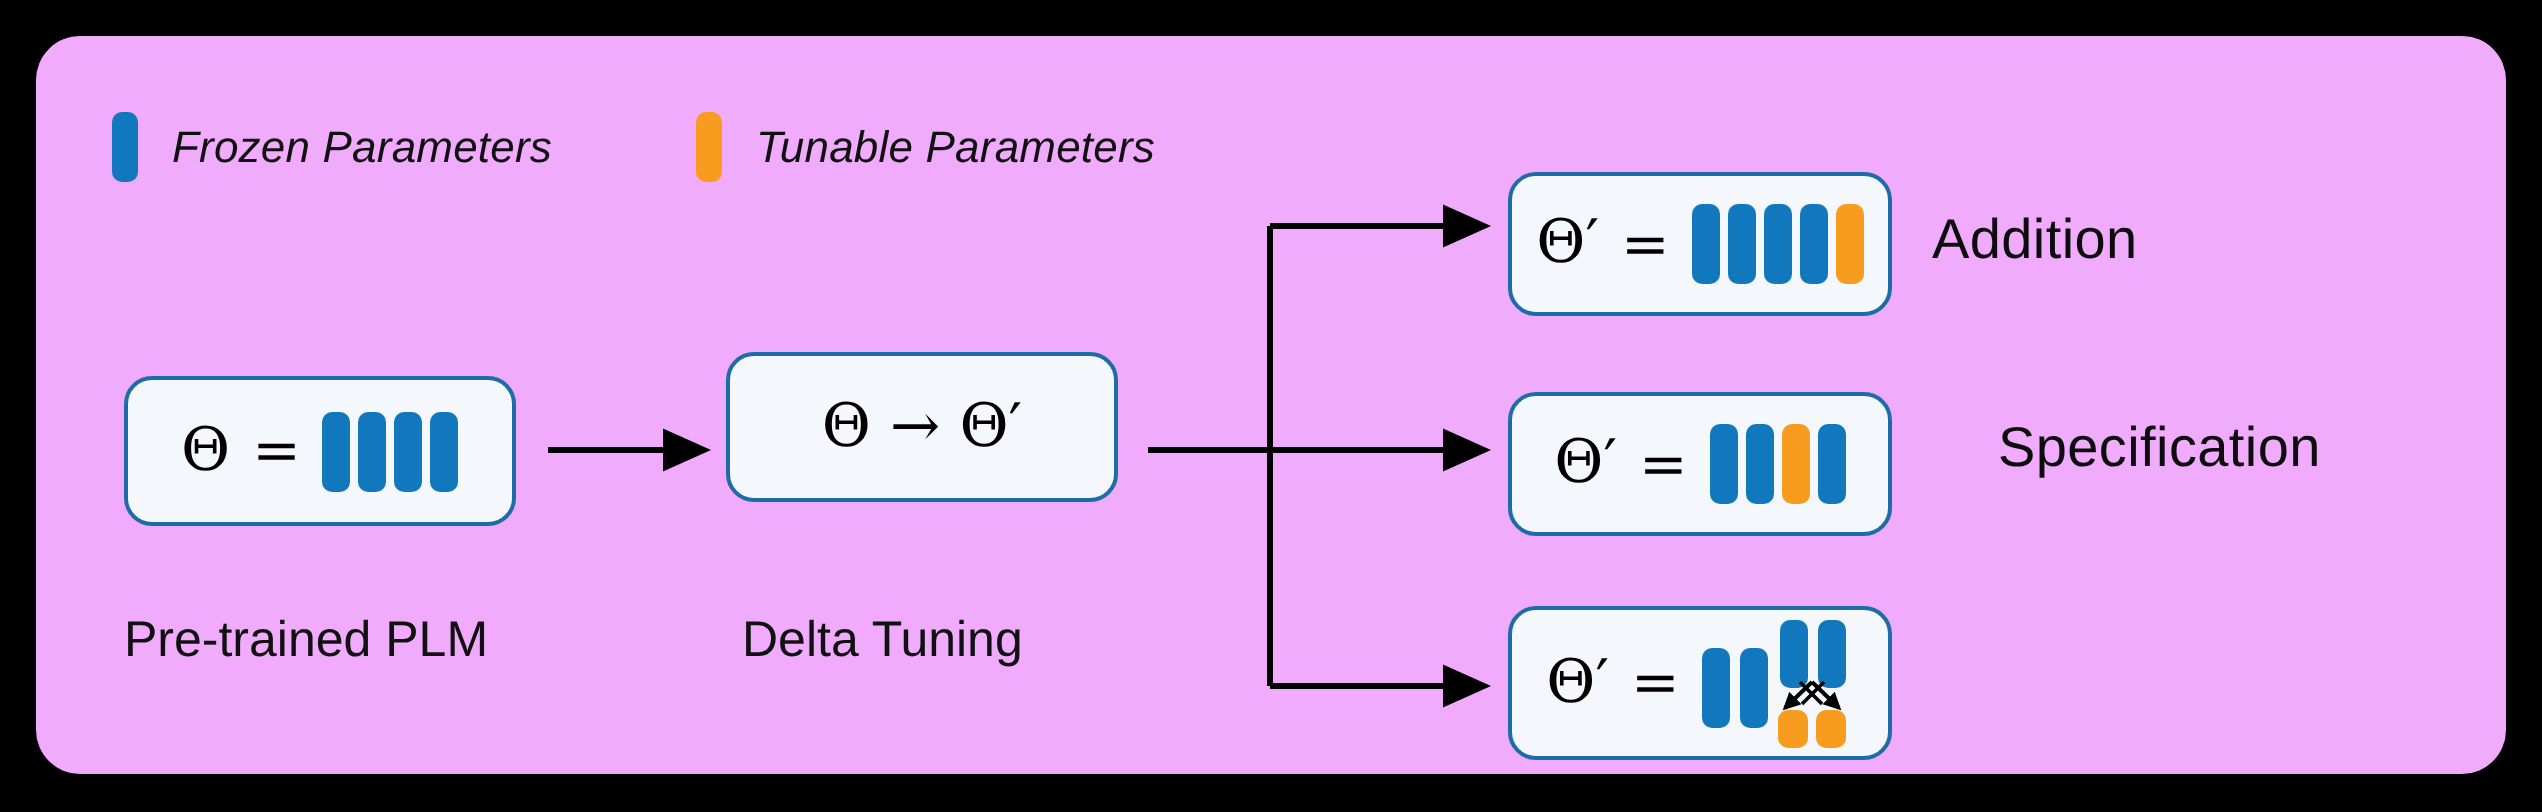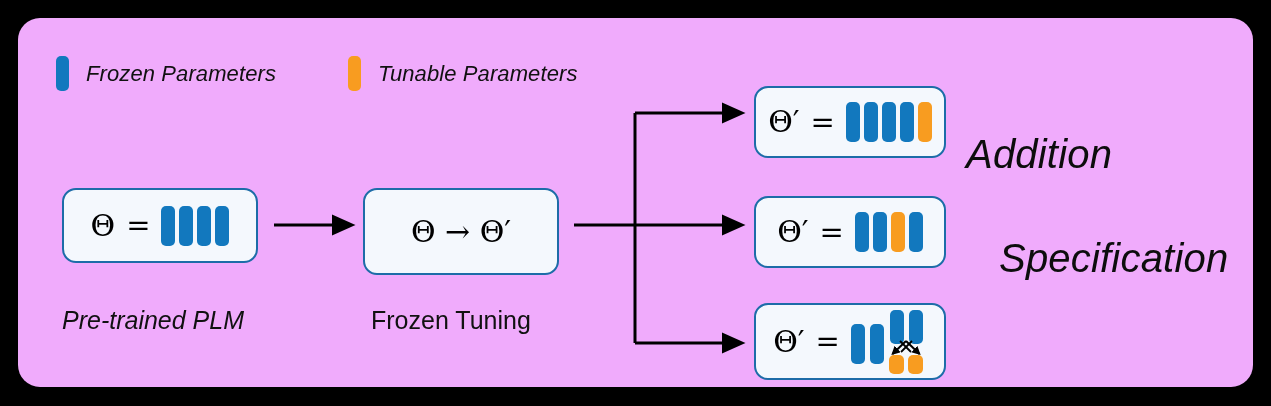--- a/index.html
+++ b/index.html
@@ -98,44 +98,42 @@
   .bar {
     width: 14px;
     height: 40px;
     border-radius: 5px;
     background: #1278be;
   }
   .bar.tunable { background: #f89c20; }
 
   
   #box-plm      { left: 44px;  top: 170px; width: 196px; height: 75px; }
-  #box-delta    { left: 345px; top: 170px; width: 196px; height: 87px; }
+  #box-delta    { left: 345px; top: 158px; width: 196px; height: 75px; }
   #box-addition { left: 736px; top: 68px;  width: 192px; height: 72px; }
   #box-spec     { left: 736px; top: 178px; width: 192px; height: 72px; }
   #box-reparam  { left: 736px; top: 285px; width: 192px; height: 77px; }
 
   
   .caption {
     position: absolute;
     font-size: 25px;
     color: #111111;
     white-space: nowrap;
   }
-  #caption-plm   { left: 44px;  top: 288px; font-style: italic; }
+  #caption-plm   { left: 44px;  top: 288px; }
   #caption-delta { left: 353px; top: 288px; }
 
   
   .method-label {
     position: absolute;
-    font-style: italic;
-    font-size: 40px;
+    font-size: 28px;
     color: #0d0d0d;
     white-space: nowrap;
     letter-spacing: 0.2px;
-    margin-top: 28px;
   }
   #label-addition { left: 948px; top: 86px; }
   #label-spec     { left: 981px; top: 190px; }
   #label-reparam  { left: 948px; top: 300px; }
 
   
   #connectors {
     position: absolute;
     left: 0;
     top: 0;
@@ -204,21 +202,21 @@
         </span>
       </div>
     </div>
     <div class="caption" id="caption-plm">Pre-trained PLM</div>
 
     <div class="eqbox" id="box-delta">
       <div class="eq-inner">
         <span class="theta">Θ → Θ′</span>
       </div>
     </div>
-    <div class="caption" id="caption-delta">Frozen Tuning</div>
+    <div class="caption" id="caption-delta">Delta Tuning</div>
 
     <div class="eqbox" id="box-addition">
       <div class="eq-inner">
         <span class="theta">Θ′</span>
         <span class="eqsign">=</span>
         <span class="bars">
           <span class="bar"></span>
           <span class="bar"></span>
           <span class="bar"></span>
           <span class="bar"></span>

